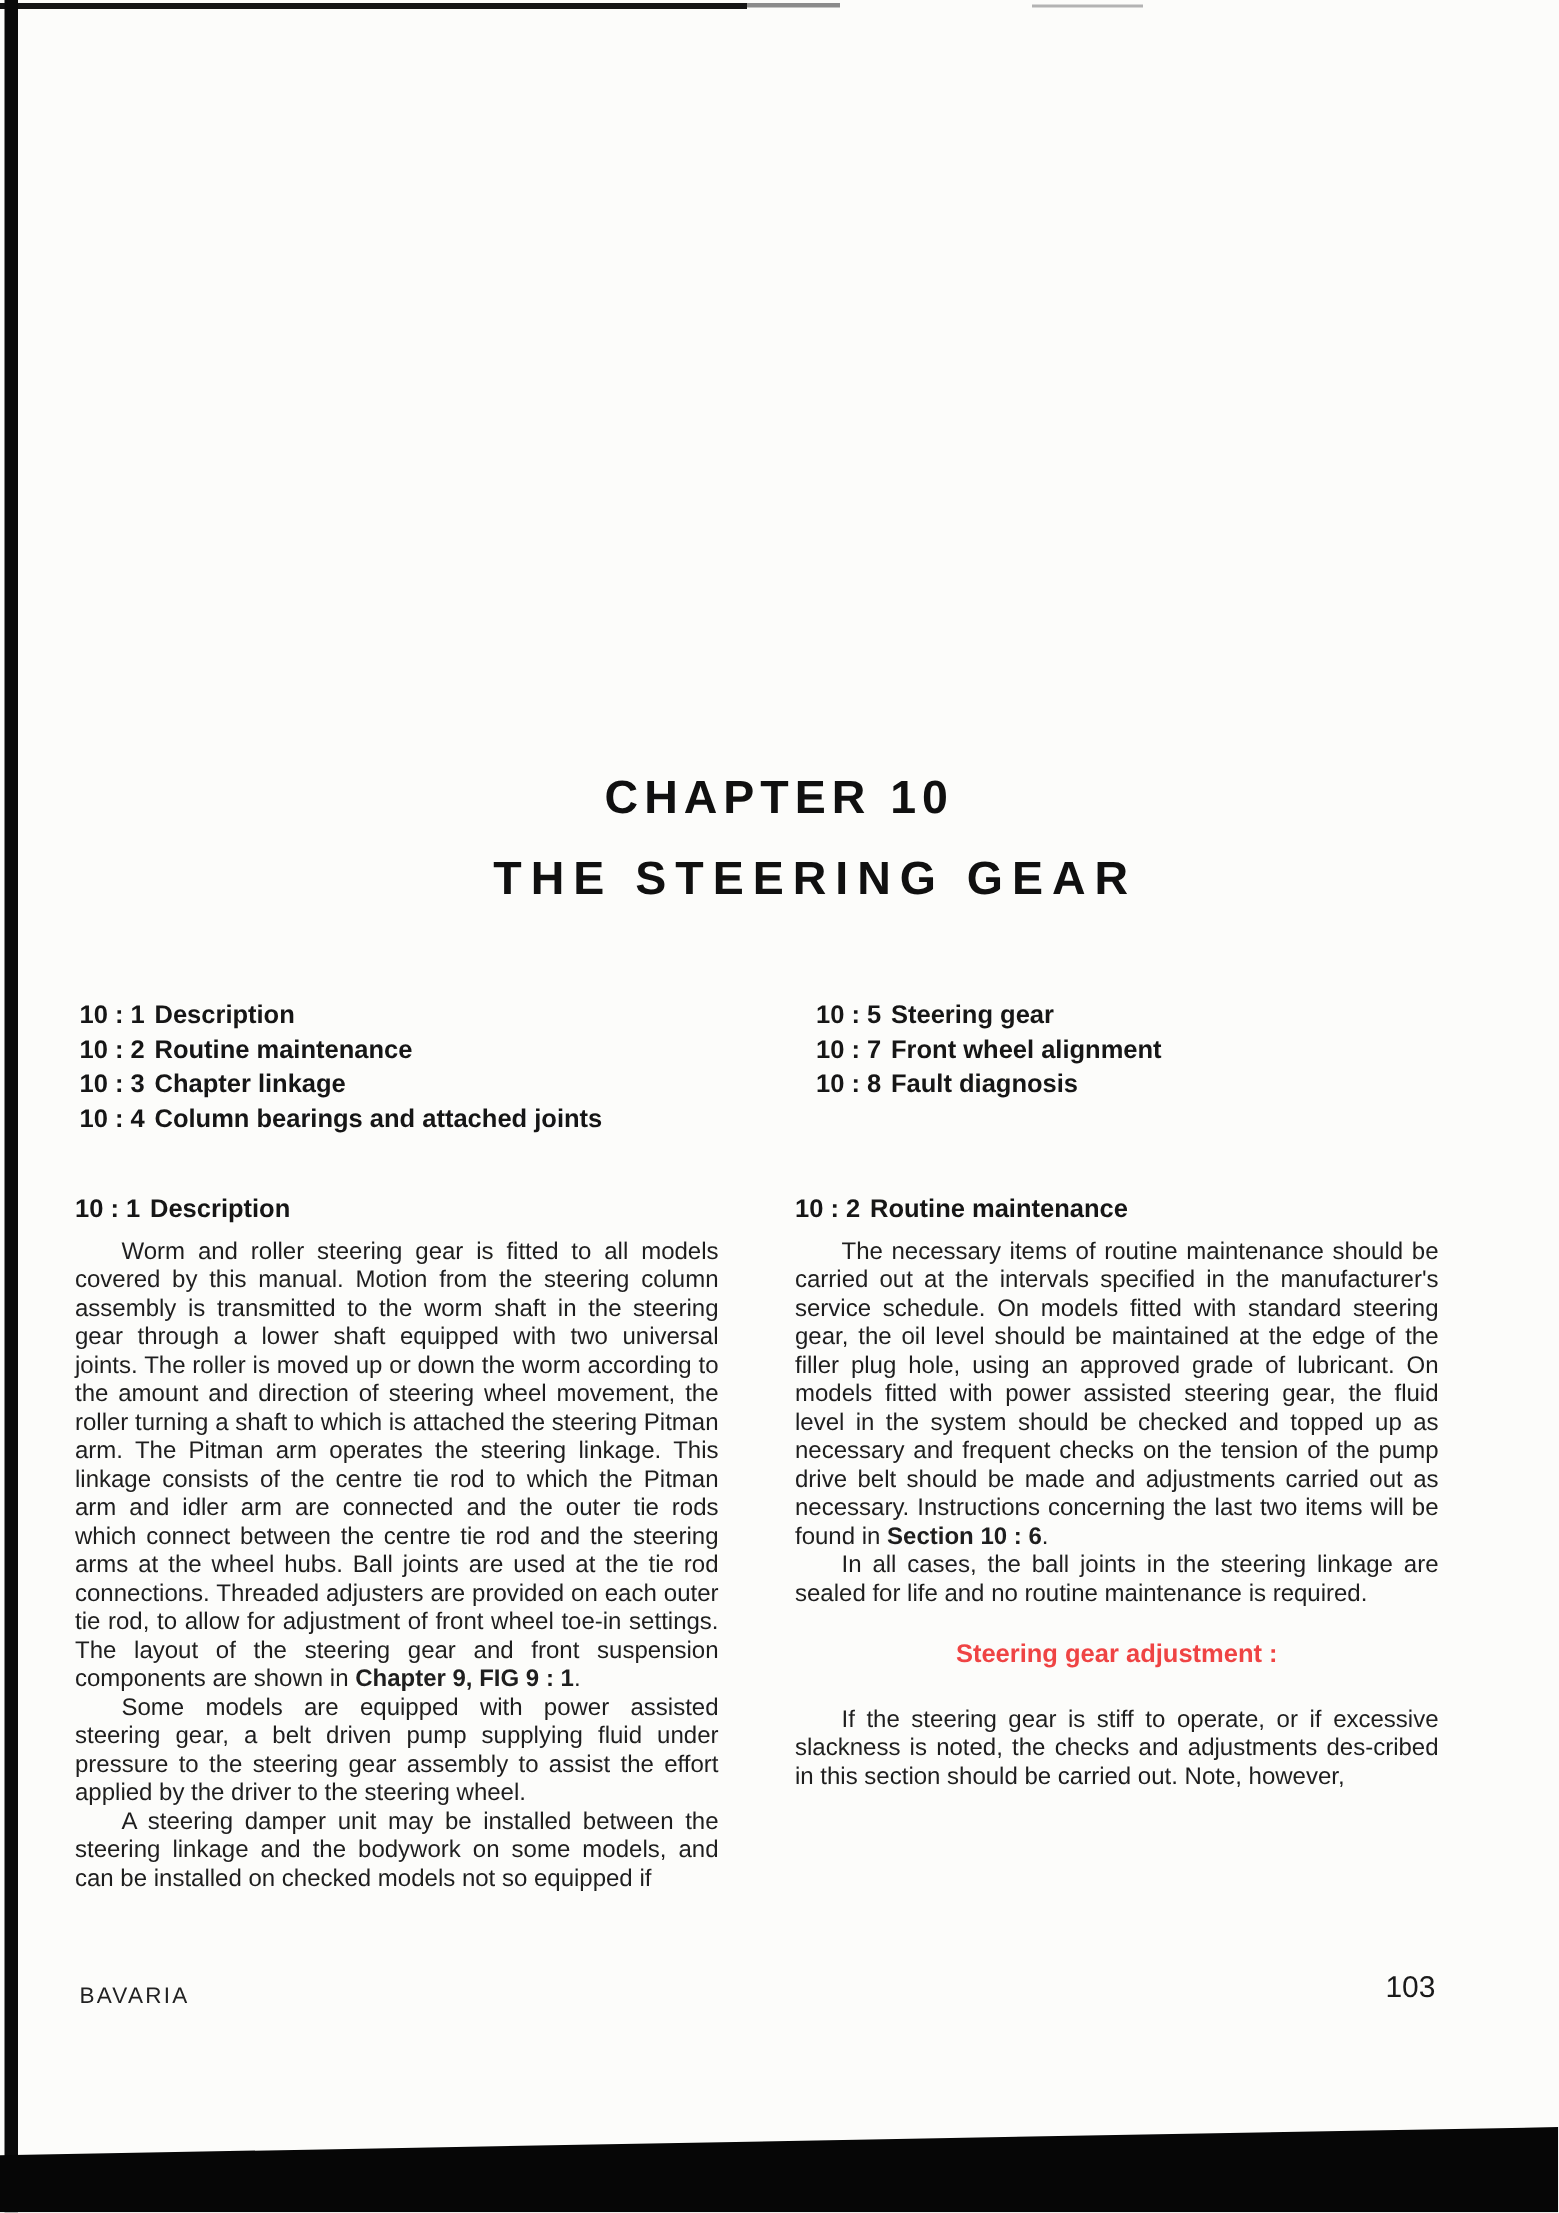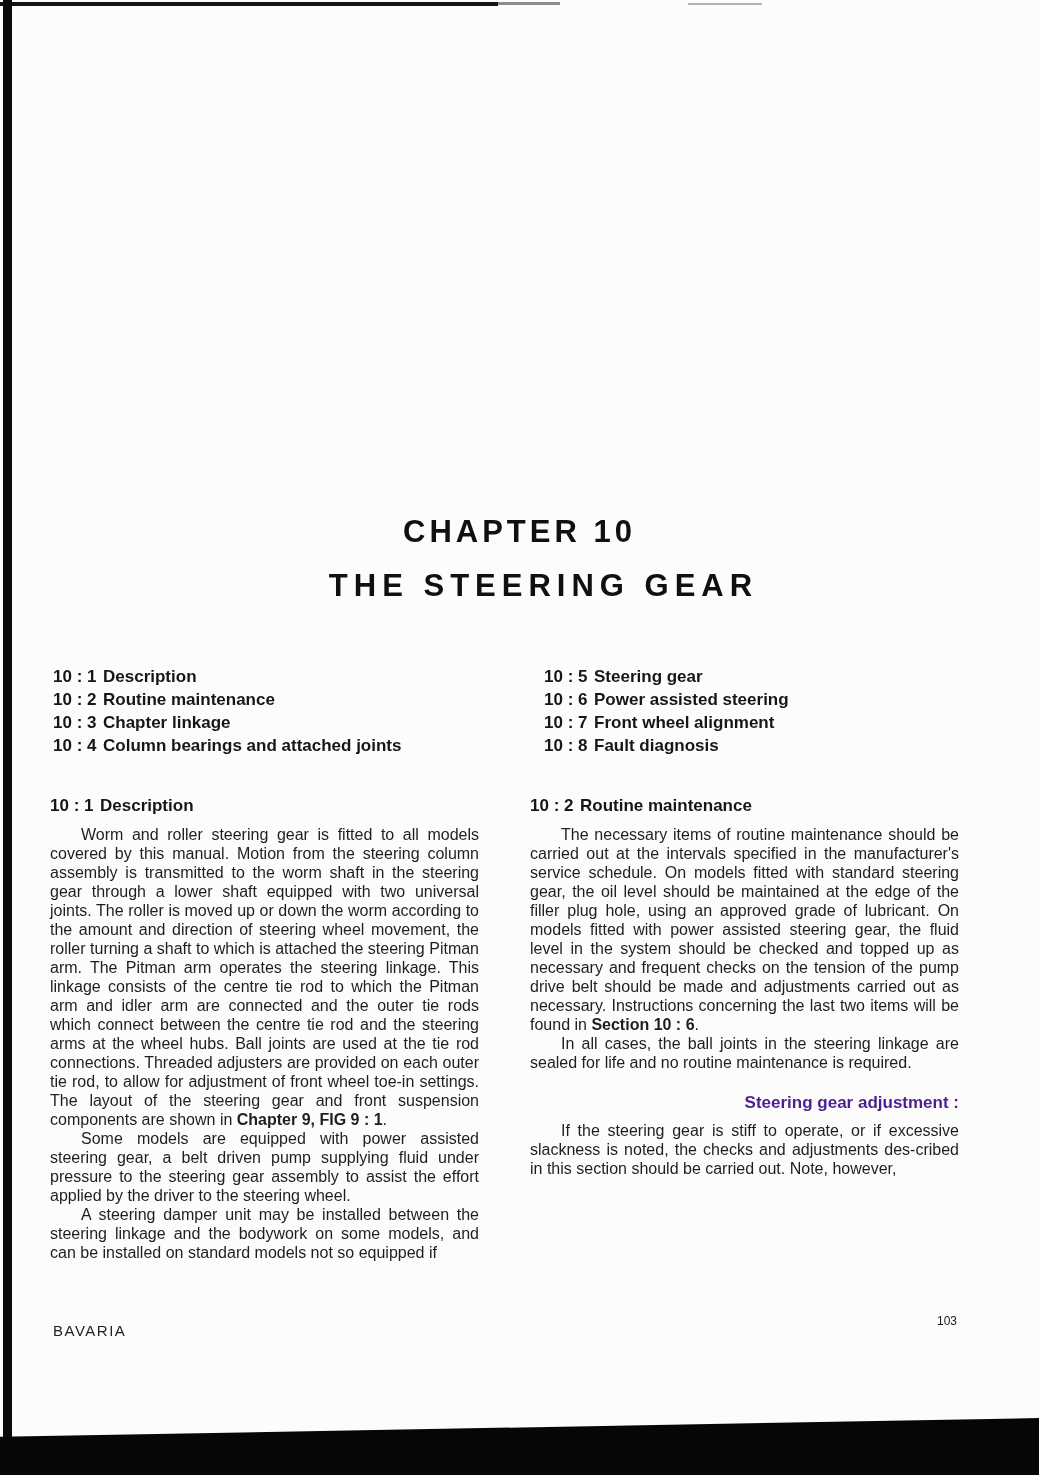--- a/index.html
+++ b/index.html
@@ -42,34 +42,34 @@
   }
   .col-left  { left:50px; }
   .col-right { left:530px; }
   .sec-heading {
     display:flex; font-size:17px; font-weight:700; color:#161616;
     margin:32px 0 9px; text-align:left; line-height:21px;
   }
   .col > .sec-heading:first-child { margin-top:0; }
   .sec-num { width:50px; flex:none; }
   .sub-heading {
-    font-size:17px; font-weight:700; color:#4c1d95;
-    margin:20px 0 8px; text-align:right; line-height:21px;
+    font-size:17px; font-weight:700; color:#ef4444;
+    margin:20px 0 24px; text-align:center; line-height:21px;
   }
   .para { margin:0; }
   .para.indent { text-indent:31px; }
   .b { font-weight:700; }
   
   .footer-left {
     position:absolute; left:53px; top:1322px;
     font-size:15px; letter-spacing:1.5px; color:#222;
   }
   .page-number {
     position:absolute; right:82px; top:1314px;
-    font-size:12px; color:#1a1a1a;
+    font-size:20px; color:#1a1a1a;
   }
 </style>
 </head>
 <body>
 
 <div class="scan-top-1"></div>
 <div class="scan-top-2"></div>
 <div class="scan-top-3"></div>
 <div class="scan-left"></div>
 <div class="scan-bottom"></div>
@@ -94,41 +94,37 @@
       <span class="toc-num">10 : 4</span>
       <span>Column bearings and attached joints</span>
     </div>
   </div>
 <div class="toc toc-right">
     <div class="toc-item">
       <span class="toc-num">10 : 5</span>
       <span>Steering gear</span>
     </div>
     <div class="toc-item">
-      <span class="toc-num">10 : 6</span>
-      <span>Power assisted steering</span>
-    </div>
-    <div class="toc-item">
       <span class="toc-num">10 : 7</span>
       <span>Front wheel alignment</span>
     </div>
     <div class="toc-item">
       <span class="toc-num">10 : 8</span>
       <span>Fault diagnosis</span>
     </div>
   </div>
 
 <div class="col col-left">
     <div class="sec-heading">
       <span class="sec-num">10 : 1</span>
       <span>Description</span>
     </div>
     <div class="para indent"><span>Worm and roller steering gear is fitted to all models covered by this manual. Motion from the steering column assembly is transmitted to the worm shaft in the steering gear through a lower shaft equipped with two universal joints. The roller is moved up or down the worm according to the amount and direction of steering wheel movement, the roller turning a shaft to which is attached the steering Pitman arm. The Pitman arm operates the steering linkage. This linkage consists of the centre tie rod to which the Pitman arm and idler arm are connected and the outer tie rods which connect between the centre tie rod and the steering arms at the wheel hubs. Ball joints are used at the tie rod connections. Threaded adjusters are provided on each outer tie rod, to allow for adjustment of front wheel toe-in settings. The layout of the steering gear and front suspension components are shown in </span><span class="b">Chapter 9, FIG 9 : 1</span><span>.</span></div>
     <div class="para indent"><span>Some models are equipped with power assisted steering gear, a belt driven pump supplying fluid under pressure to the steering gear assembly to assist the effort applied by the driver to the steering wheel.</span></div>
-    <div class="para indent"><span>A steering damper unit may be installed between the steering linkage and the bodywork on some models, and can be installed on standard models not so equipped if</span></div>
+    <div class="para indent"><span>A steering damper unit may be installed between the steering linkage and the bodywork on some models, and can be installed on checked models not so equipped if</span></div>
   </div>
 <div class="col col-right">
     <div class="sec-heading">
       <span class="sec-num">10 : 2</span>
       <span>Routine maintenance</span>
     </div>
     <div class="para indent"><span>The necessary items of routine maintenance should be carried out at the intervals specified in the manufacturer's service schedule. On models fitted with standard steering gear, the oil level should be maintained at the edge of the filler plug hole, using an approved grade of lubricant. On models fitted with power assisted steering gear, the fluid level in the system should be checked and topped up as necessary and frequent checks on the tension of the pump drive belt should be made and adjustments carried out as necessary. Instructions concerning the last two items will be found in </span><span class="b">Section 10 : 6</span><span>.</span></div>
     <div class="para indent"><span>In all cases, the ball joints in the steering linkage are sealed for life and no routine maintenance is required.</span></div>
     <div class="sub-heading">Steering gear adjustment :</div>
     <div class="para indent"><span>If the steering gear is stiff to operate, or if excessive slackness is noted, the checks and adjustments des-cribed in this section should be carried out. Note, however,</span></div>

